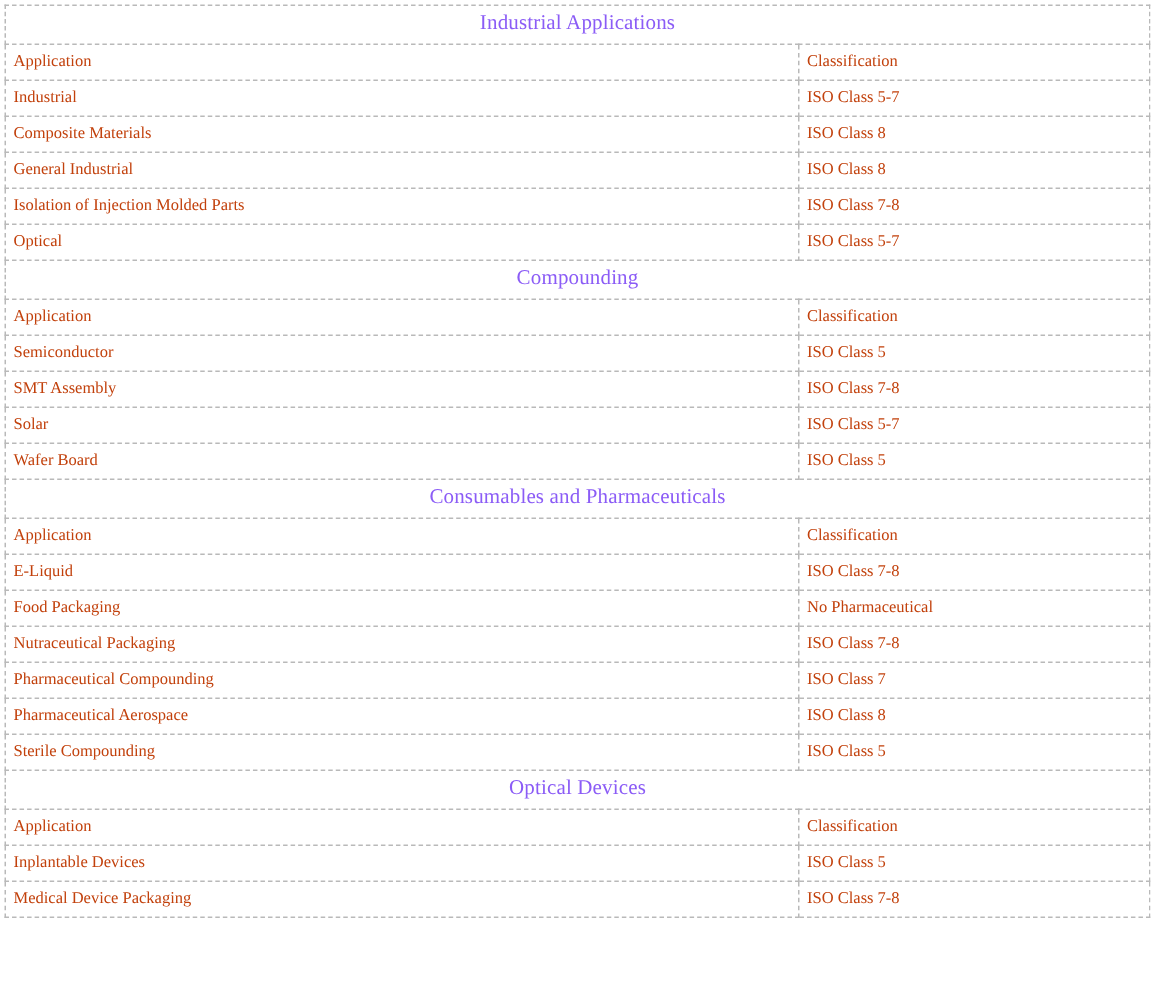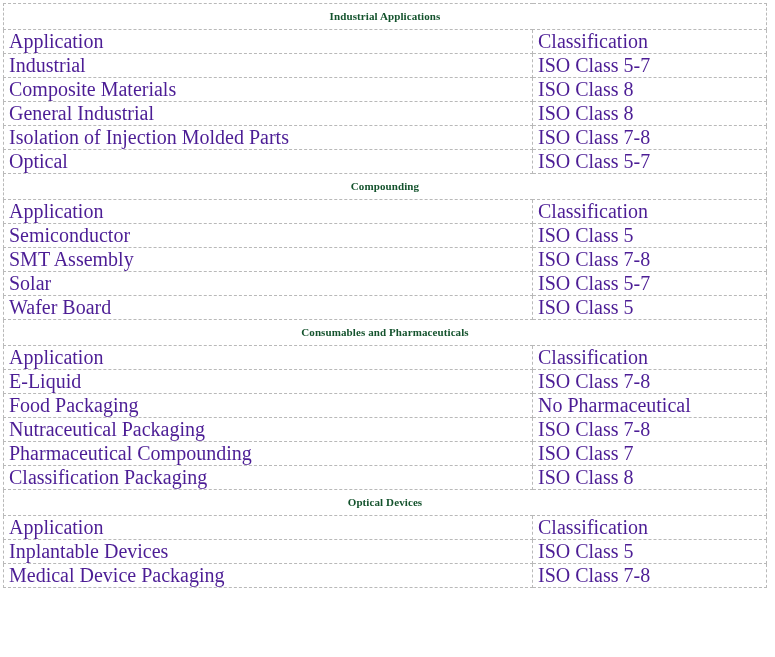--- a/index.html
+++ b/index.html
@@ -26,34 +26,34 @@
     table-layout: fixed;
     width: 763px;
     border: 1px dashed #b9b9b9;
   }
   table.iso-table col.col-app { width: 529px; }
   table.iso-table col.col-class { width: 234px; }
 
   tr.section-header-row td {
     border: 1px dashed #b9b9b9;
     text-align: center;
-    font-weight: bold;
-    font-size: 11px;
+    font-weight: normal;
+    font-size: 14px;
     line-height: 18px;
     padding: 3px 4px 4px 4px;
-    color: #14532d;
+    color: #8b5cf6;
     letter-spacing: 0.1px;
   }
   tr.data-row td,
   tr.column-header-row td {
     border: 1px dashed #b9b9b9;
-    font-size: 20px;
+    font-size: 11px;
     line-height: 17px;
     padding: 3px 4px 3px 5px;
-    color: #4c1d95;
+    color: #c2410c;
     white-space: nowrap;
     overflow: hidden;
     text-overflow: clip;
     height: 17px;
     vertical-align: middle;
   }
   tr.column-header-row td { font-weight: normal; }
 </style>
 </head>
 <body>
@@ -132,22 +132,26 @@
         </tr>
         <tr class="data-row">
           <td>Nutraceutical Packaging</td>
           <td>ISO Class 7-8</td>
         </tr>
         <tr class="data-row">
           <td>Pharmaceutical Compounding</td>
           <td>ISO Class 7</td>
         </tr>
         <tr class="data-row">
-          <td>Classification Packaging</td>
+          <td>Pharmaceutical Aerospace</td>
           <td>ISO Class 8</td>
+        </tr>
+        <tr class="data-row">
+          <td>Sterile Compounding</td>
+          <td>ISO Class 5</td>
         </tr>
         <tr class="section-header-row">
           <td colspan="2">Optical Devices</td>
         </tr>
         <tr class="column-header-row">
           <td>Application</td>
           <td>Classification</td>
         </tr>
         <tr class="data-row">
           <td>Inplantable Devices</td>

